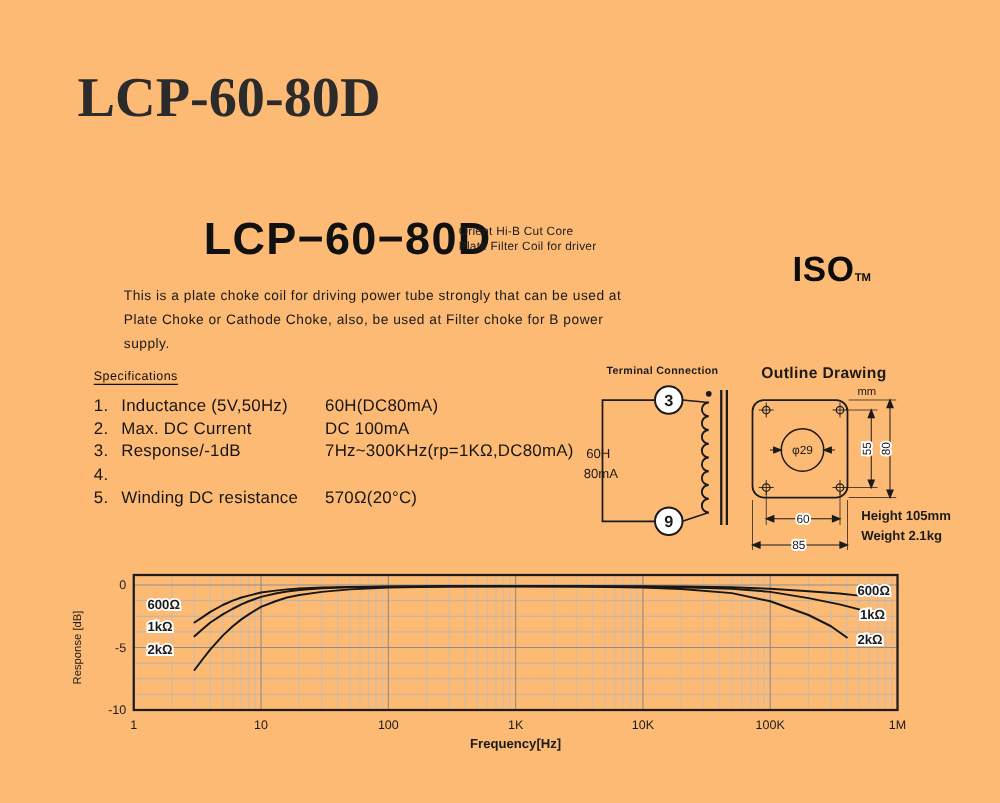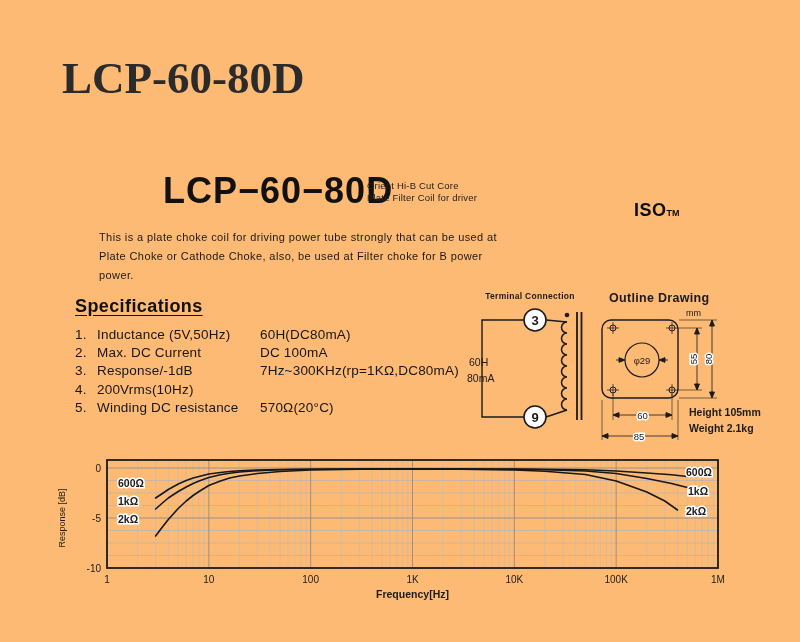--- a/index.html
+++ b/index.html
@@ -6,27 +6,27 @@
   .page{position:relative;width:800px;height:642px;background:#fdba74;overflow:hidden;
         font-family:"Liberation Sans",sans-serif;color:#1d1d1d;}
   .page-title{position:absolute;left:62px;top:52px;margin:0;
         font-family:"Liberation Serif","DejaVu Serif",serif;font-weight:bold;
         font-size:45px;letter-spacing:0px;color:#2b2b2b;}
   .prod-model{position:absolute;left:163px;top:170px;font-size:36px;font-weight:700;
         letter-spacing:1px;color:#111;}
   .prod-sub{position:absolute;left:367px;top:180px;font-size:9.5px;line-height:11.5px;
         color:#222;letter-spacing:.2px;}
   .brand{position:absolute;left:634px;top:200px;white-space:nowrap;}
-  .brand-iso{font-size:18px;font-weight:bold;letter-spacing:.5px;color:#0c0c0c;}
+  .brand-iso{font-size:28px;font-weight:bold;letter-spacing:.5px;color:#0c0c0c;}
   .brand-tm{font-size:9px;font-weight:bold;color:#0c0c0c;}
   .desc{position:absolute;left:99px;top:228px;width:500px;font-size:11px;
         line-height:19px;letter-spacing:.4px;color:#1a1a1a;}
   .specs{position:absolute;left:75px;top:296px;width:400px;}
-  .specs-head{font-size:18px;text-decoration:underline;text-underline-offset:3px;
-        letter-spacing:.4px;margin-bottom:9px;color:#111;font-weight:bold;}
+  .specs-head{font-size:10px;text-decoration:underline;text-underline-offset:3px;
+        letter-spacing:.4px;margin-bottom:9px;color:#111;}
   .spec-row{display:grid;grid-template-columns:22px 163px auto;font-size:13.5px;
         line-height:18.2px;letter-spacing:.2px;color:#161616;}
   .spec-value{white-space:nowrap;}
   svg text{font-family:"Liberation Sans",sans-serif;fill:#1b1b1b;}
   .halo{paint-order:stroke;stroke:#fff;stroke-width:3px;}
 </style>
 </head>
 <body>
 
 <div class="page">
@@ -37,21 +37,21 @@
   <div class="prod-sub">
     <div>Orient Hi-B Cut Core</div>
     <div>Plate Filter Coil for driver</div>
   </div>
 
   <div class="brand"><span class="brand-iso">ISO</span><span class="brand-tm">TM</span></div>
 
   <div class="desc">
     <div>This is a plate choke coil for driving power tube strongly that can be used at</div>
     <div>Plate Choke or Cathode Choke, also, be used at Filter choke for B power</div>
-    <div>power.</div>
+    <div>supply.</div>
   </div>
 
   <div class="specs">
     <div class="specs-head">Specifications</div>
     <div class="spec-row">
       <span>1.</span>
       <span>Inductance (5V,50Hz)</span>
       <span class="spec-value">60H(DC80mA)</span>
     </div>
     <div class="spec-row">
@@ -59,21 +59,20 @@
       <span>Max. DC Current</span>
       <span class="spec-value">DC  100mA</span>
     </div>
     <div class="spec-row">
       <span>3.</span>
       <span>Response/-1dB</span>
       <span class="spec-value">7Hz~300KHz(rp=1KΩ,DC80mA)</span>
     </div>
     <div class="spec-row">
       <span>4.</span>
-      <span class="spec-value">200Vrms(10Hz)</span>
     </div>
     <div class="spec-row">
       <span>5.</span>
       <span>Winding DC resistance</span>
       <span class="spec-value">570Ω(20°C)</span>
     </div>
   </div>
 
   <svg style="position:absolute;left:455px;top:286px;" width="135" height="150" viewBox="0 0 135 150">
     <text x="75" y="13" text-anchor="middle" font-size="8.5" font-weight="600" letter-spacing=".3">Terminal Connection</text>

